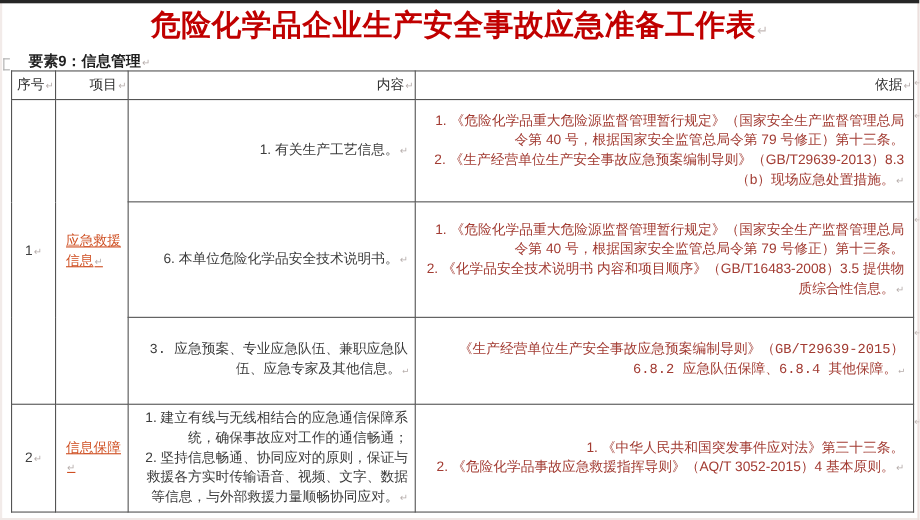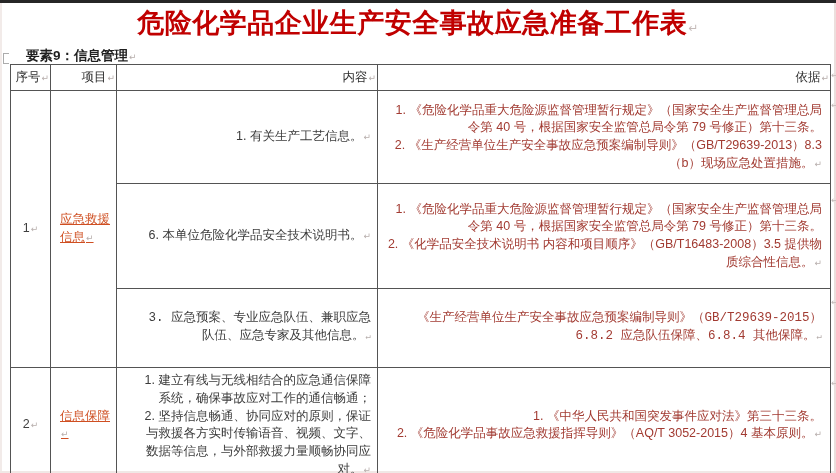--- a/index.html
+++ b/index.html
@@ -26,21 +26,21 @@
     border:1.5px solid #454545;
   }
   .doc-table th,.doc-table td{
     border:1px solid #545454;vertical-align:middle;
     font-size:12.5px;color:#3b3b3b;line-height:1.42;text-align:right;
   }
   .doc-table th{font-weight:normal;text-align:right;height:23px;color:#2e2e2e;}
   col.c-no{width:40px;} col.c-item{width:66px;} col.c-content{width:261px;} col.c-basis{width:453px;}
   td.no-cell{text-align:center;color:#3f3f3f;}
   td.item-cell{color:#cf4f22;padding:2px 4px 2px 9px;text-align:left;text-decoration:underline;}
-  td.content-cell{padding:4px 6px 4px 22px;white-space:pre-line;}
+  td.content-cell{padding:4px 6px 4px 10px;white-space:pre-line;}
   td.basis-cell{padding:5px 8px;color:#a23b32;white-space:pre-line;}
   .r1a{height:93px;} .r1b{height:105px;} .r1c{height:79px;font-family:Liberation Mono, monospace;} .r2{height:96px;}
   .mark{color:#b7aeac;font-size:9px;vertical-align:baseline;padding-left:1px;font-weight:normal;}
   .title-mark{font-size:12px;color:#c5bbb9;}
   .margin-mark{position:absolute;left:831px;font-size:9px;color:#c3b9b7;}
 </style>
 </head>
 <body>
 
 <div class="page">

